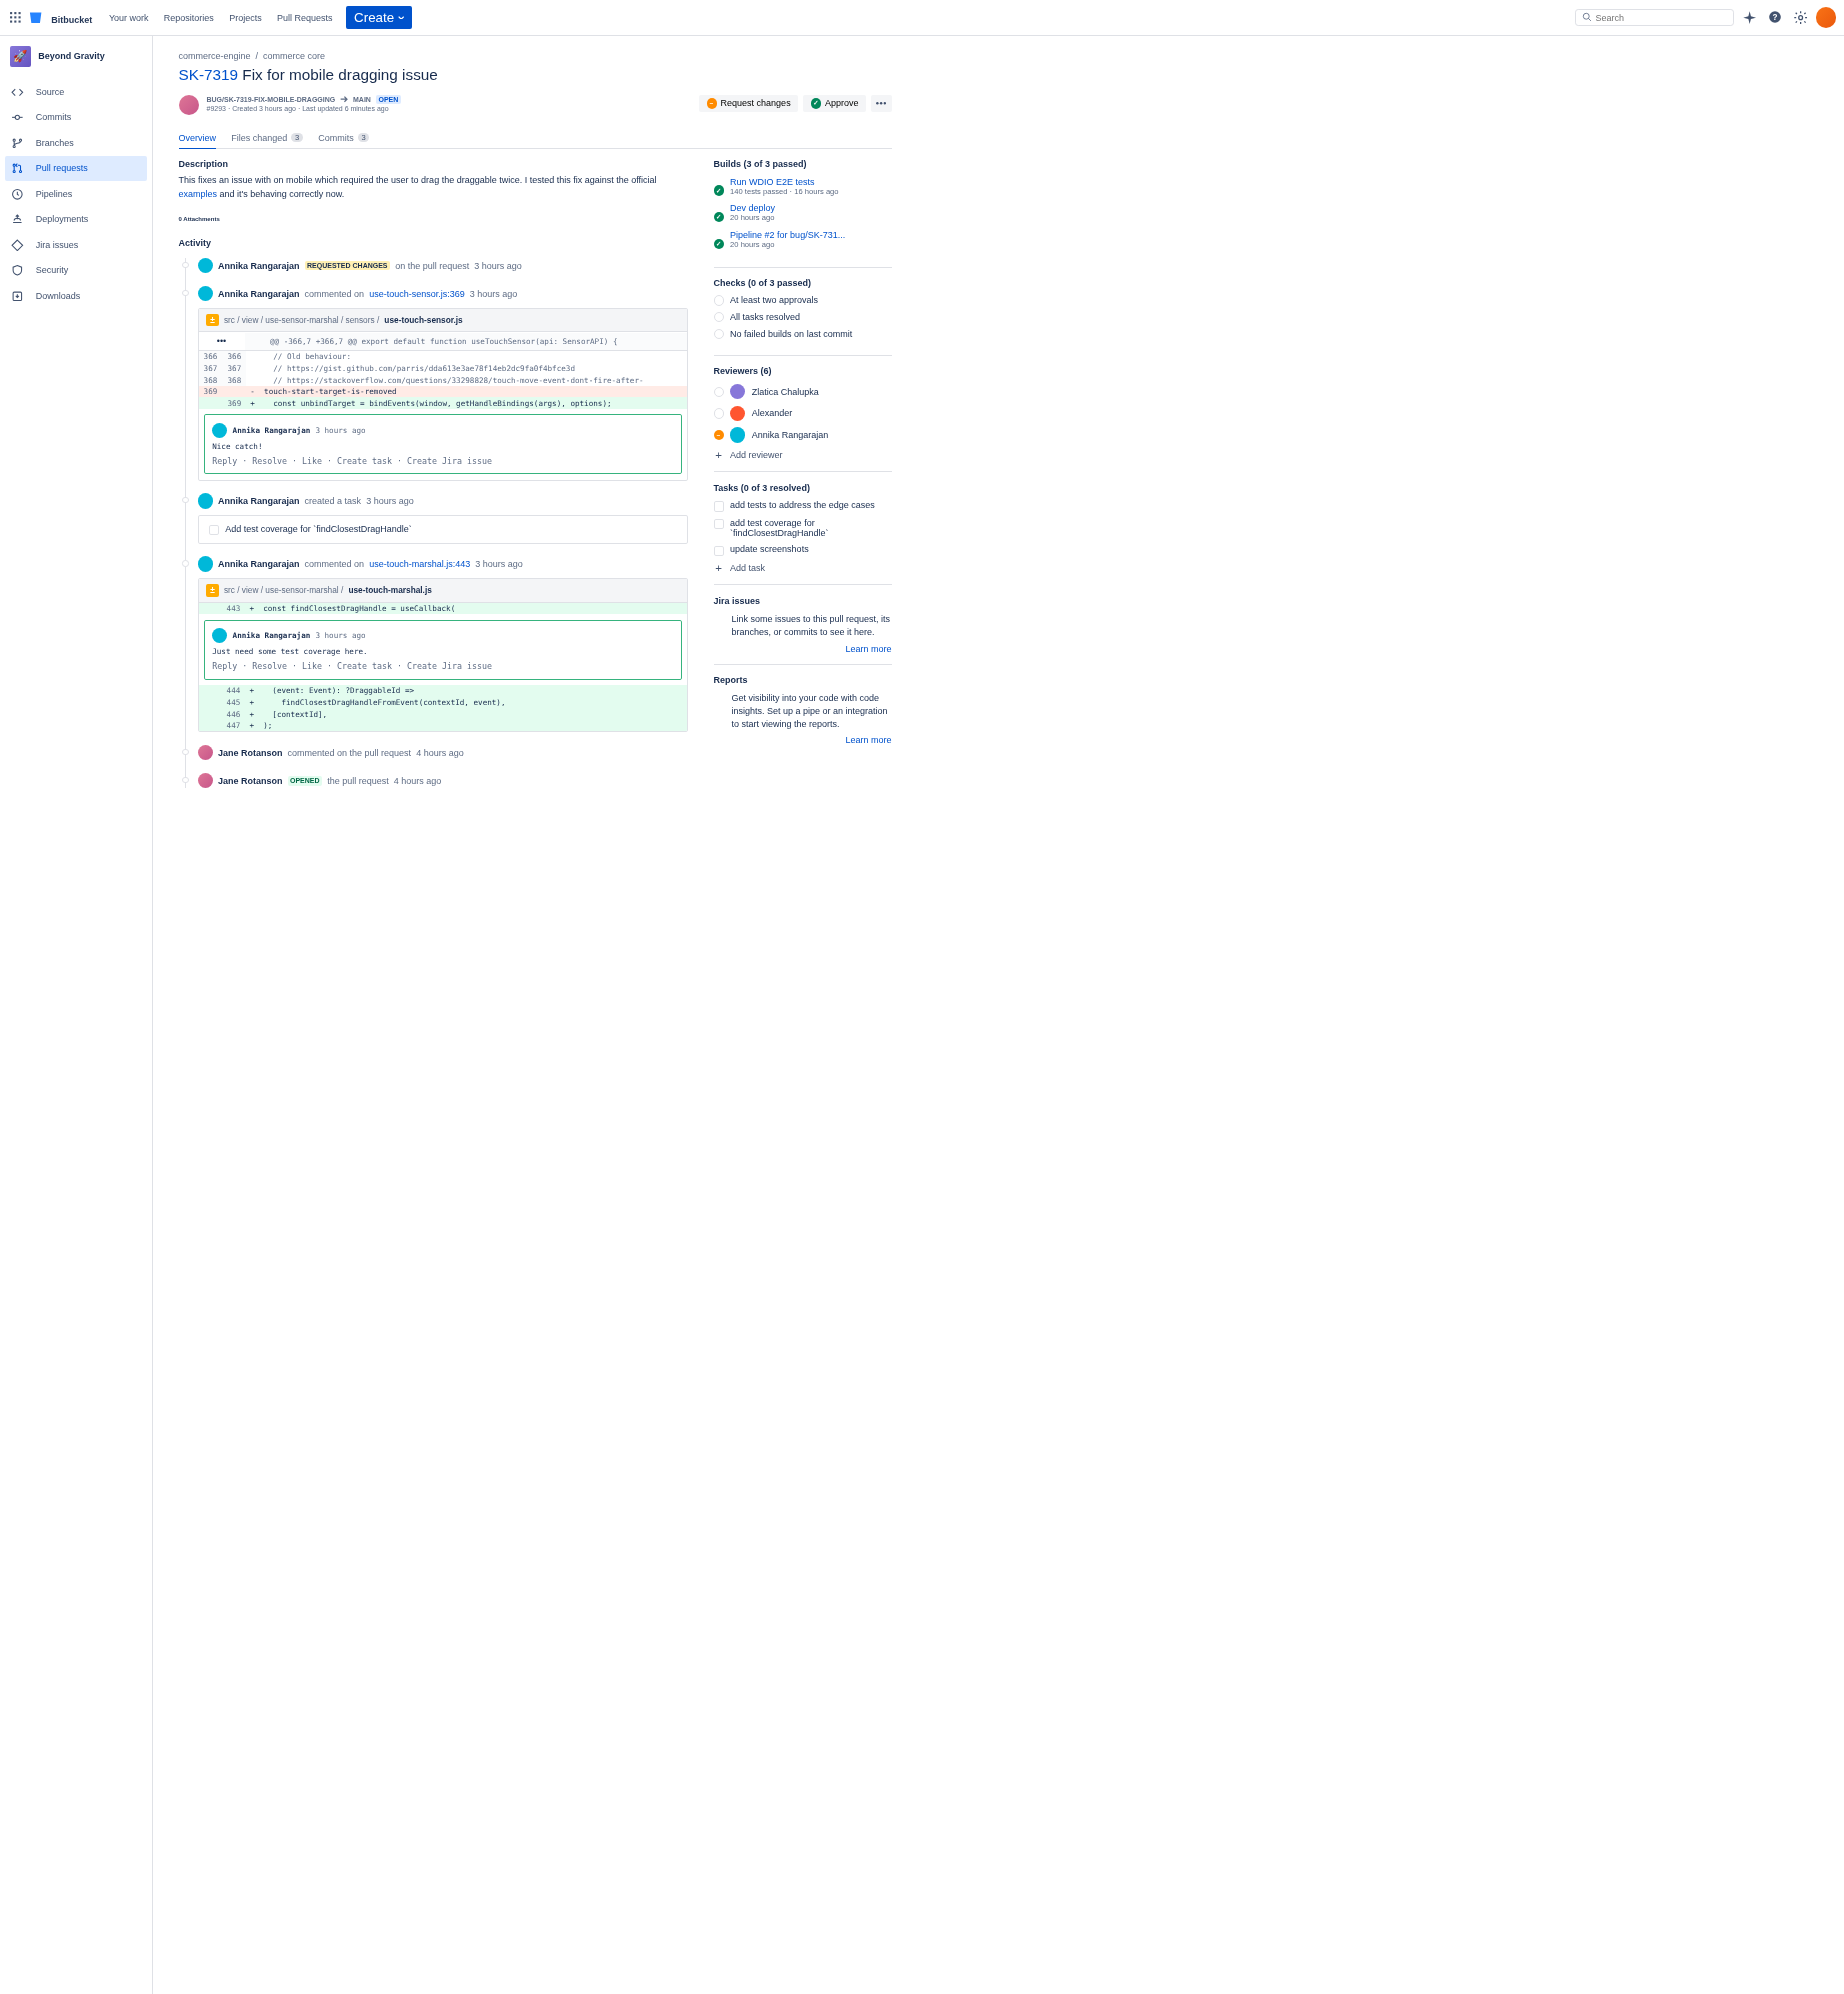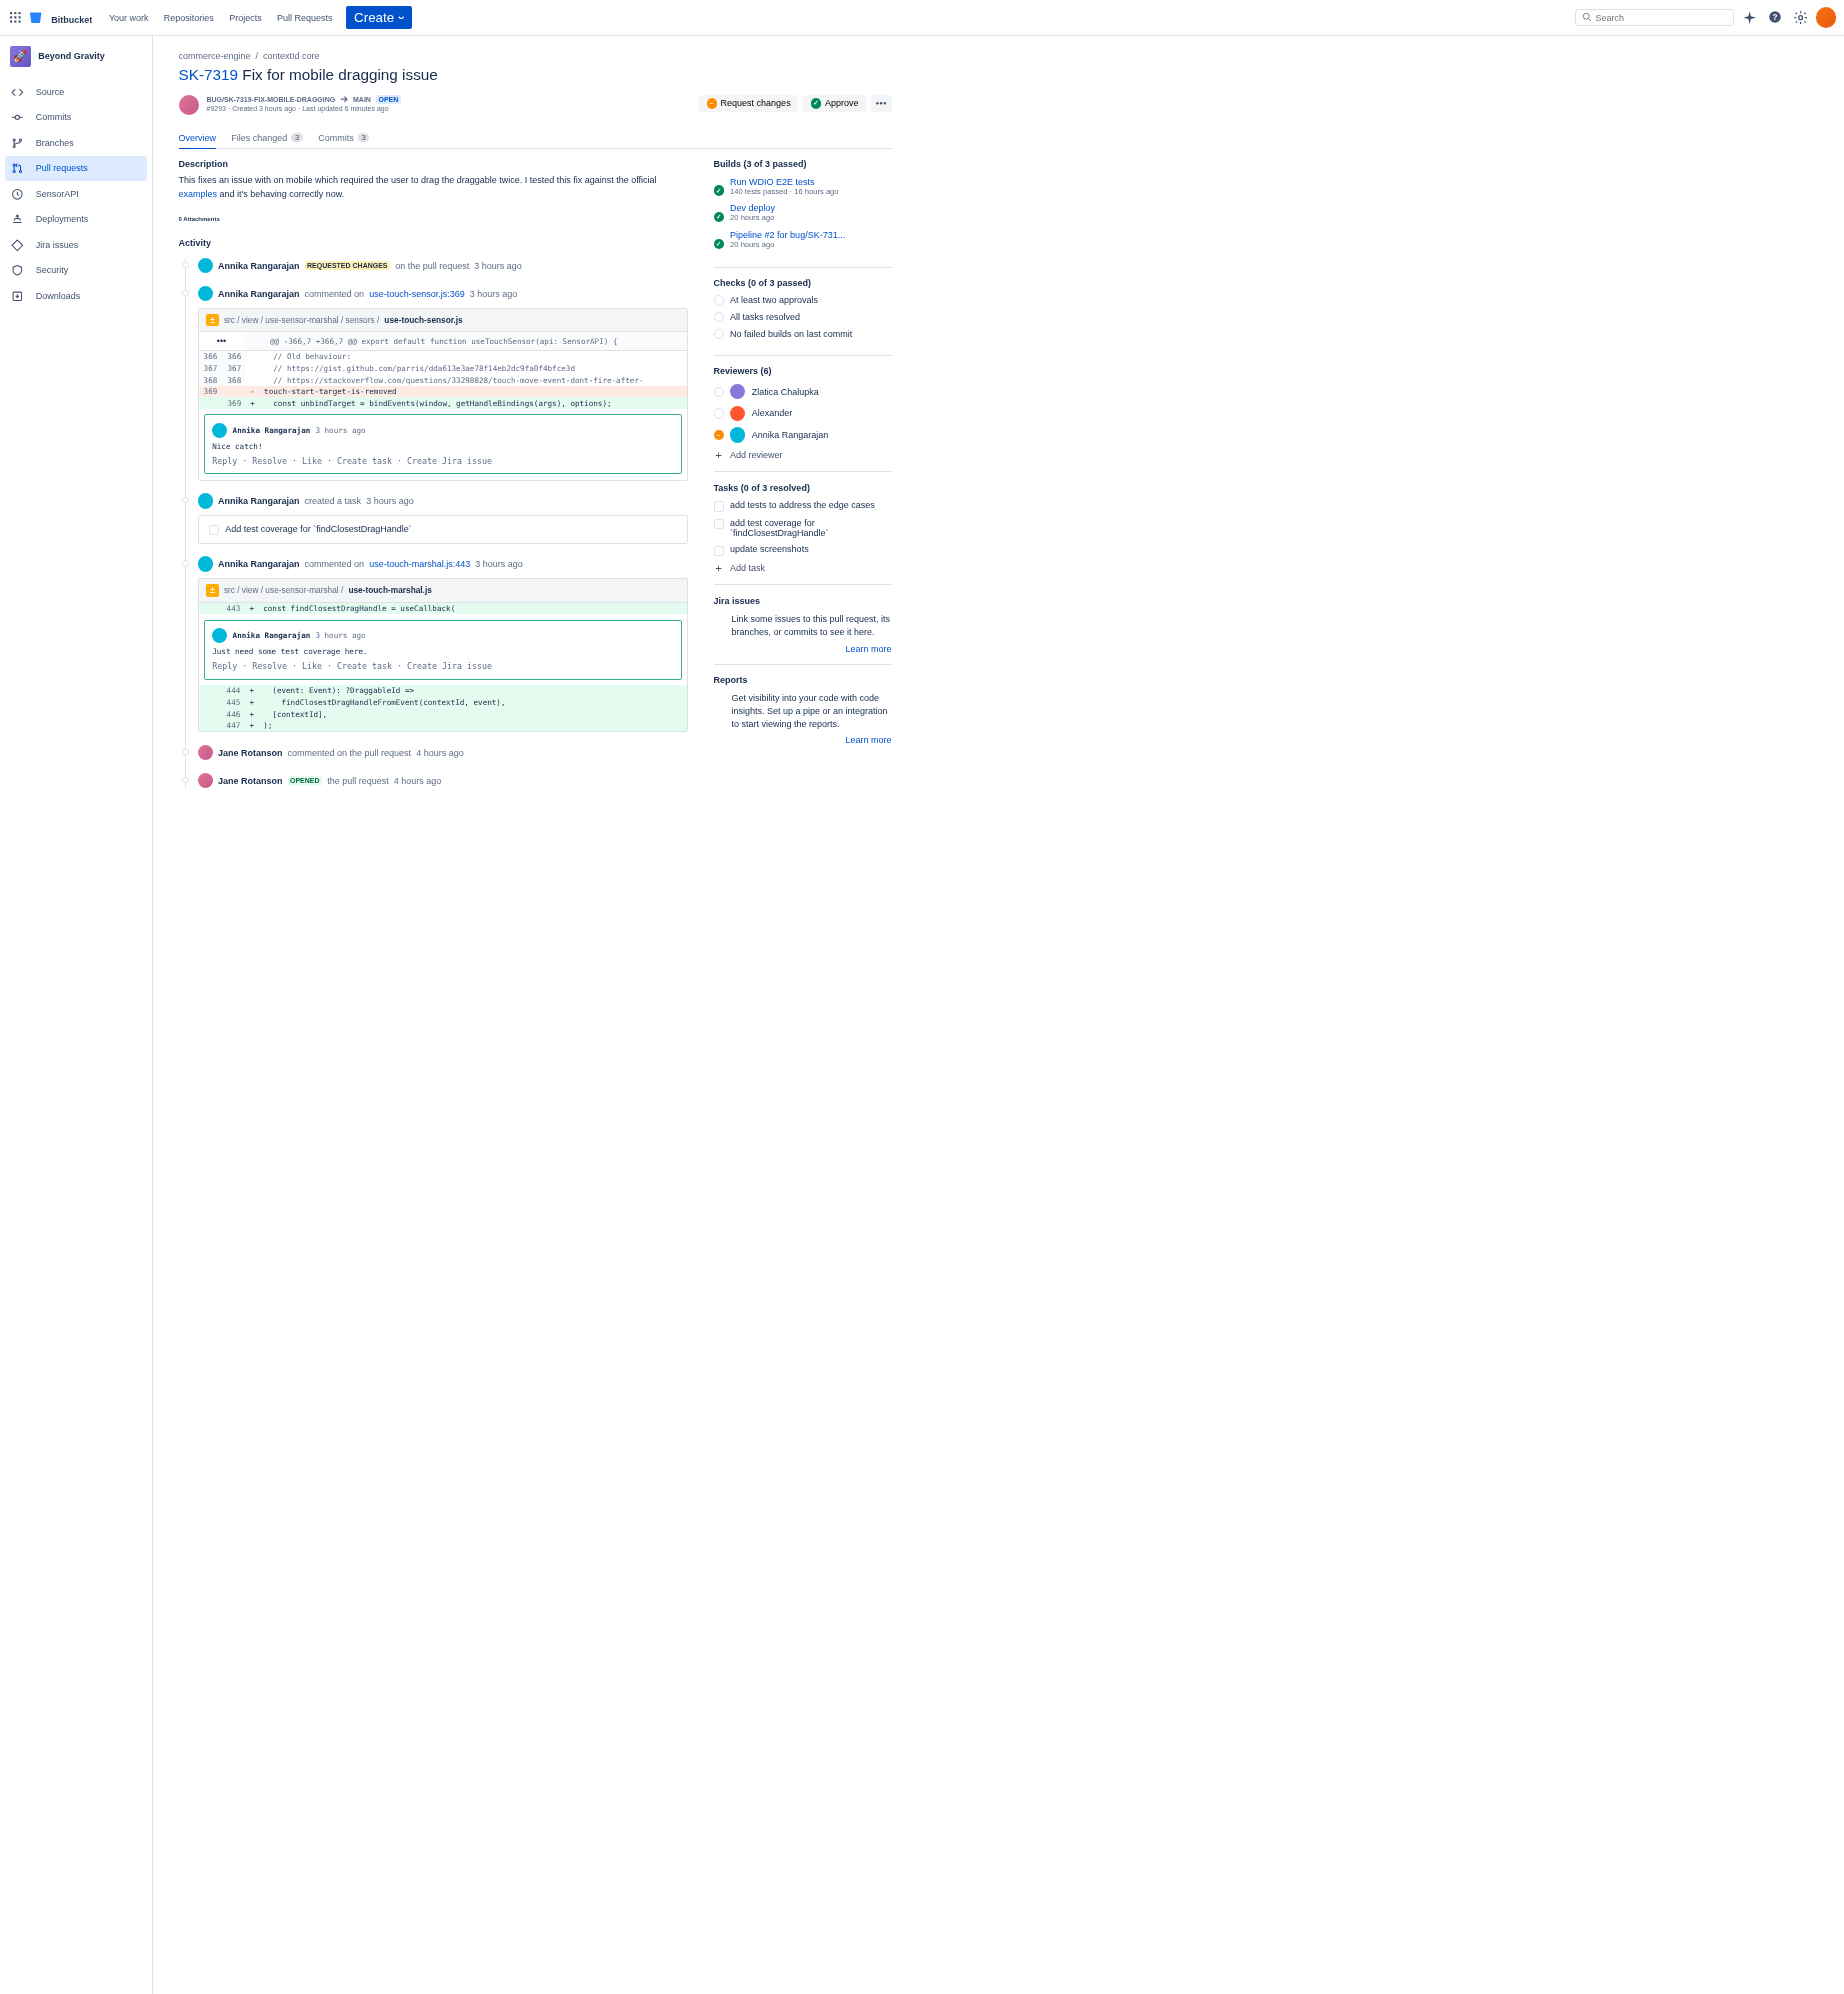--- a/index.html
+++ b/index.html
@@ -235,21 +235,21 @@
         </span>
         <span>Pull requests</span>
       </div>
     <div class="sidebar-item">
         <span class="sidebar-icon">
           <svg width="12.7" height="12.7" viewBox="0 0 24 24">
             <circle cx="12" cy="12" r="9" stroke="#42526E" stroke-width="2" fill="none"></circle>
             <path d="M12 7 v5 l3 2" stroke="#42526E" stroke-width="2" fill="none"></path>
           </svg>
         </span>
-        <span>SensorAPI</span>
+        <span>Pipelines</span>
       </div>
     <div class="sidebar-item">
         <span class="sidebar-icon">
           <svg width="12.7" height="12.7" viewBox="0 0 24 24">
             <path d="M6 14 a6 4 0 0 1 12 0 M4 18 h16" stroke="#42526E" stroke-width="2" fill="none"></path>
             <path d="M12 4 v8 M9 7 l3 -3 l3 3" stroke="#42526E" stroke-width="2" fill="none"></path>
           </svg>
         </span>
         <span>Deployments</span>
       </div>
@@ -277,21 +277,21 @@
           </svg>
         </span>
         <span>Downloads</span>
       </div>
   </div>
 
   <div class="main">
     <div class="breadcrumb">
       <a href="#">commerce-engine</a>
       &nbsp;/&nbsp;
-      <a href="#">contextId core</a>
+      <a href="#">commerce core</a>
     </div>
     <div class="pr-title">
       <span class="key">SK-7319</span>
       <span>Fix for mobile dragging issue</span>
     </div>
 
     <div class="pr-meta-row">
       <div class="pr-meta-left">
         <div class="jr-avatar"></div>
         <div>

